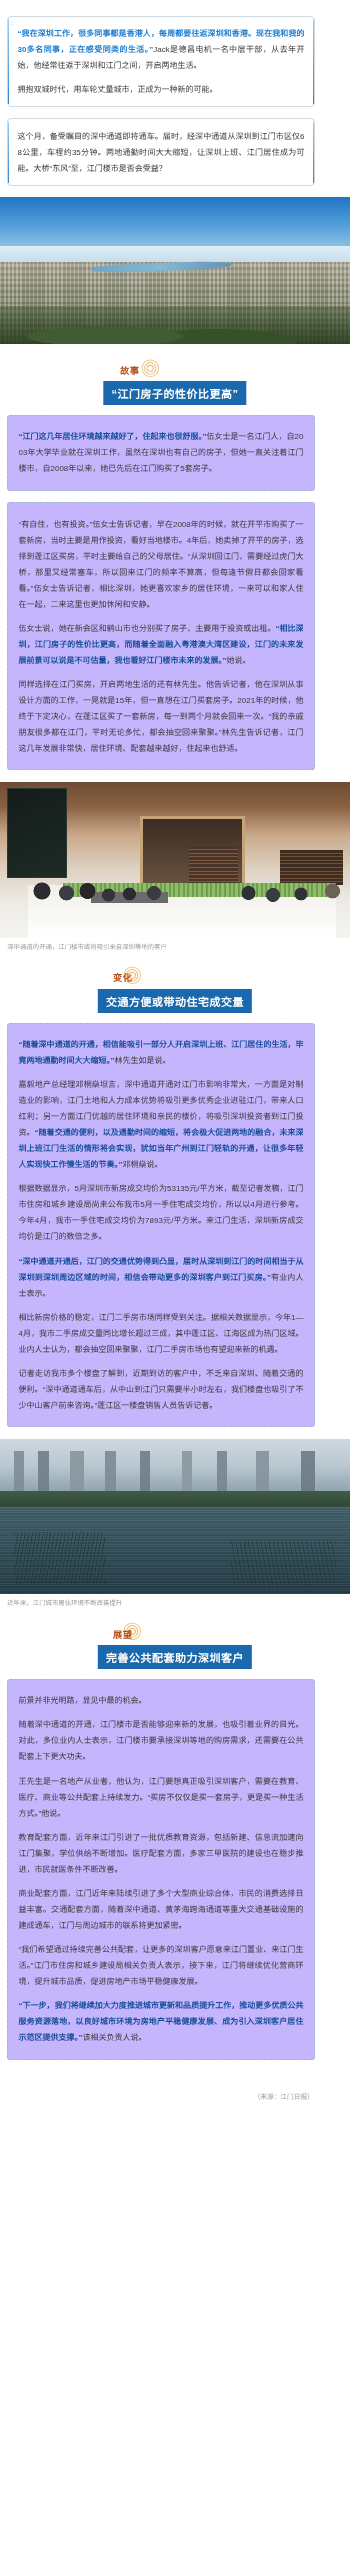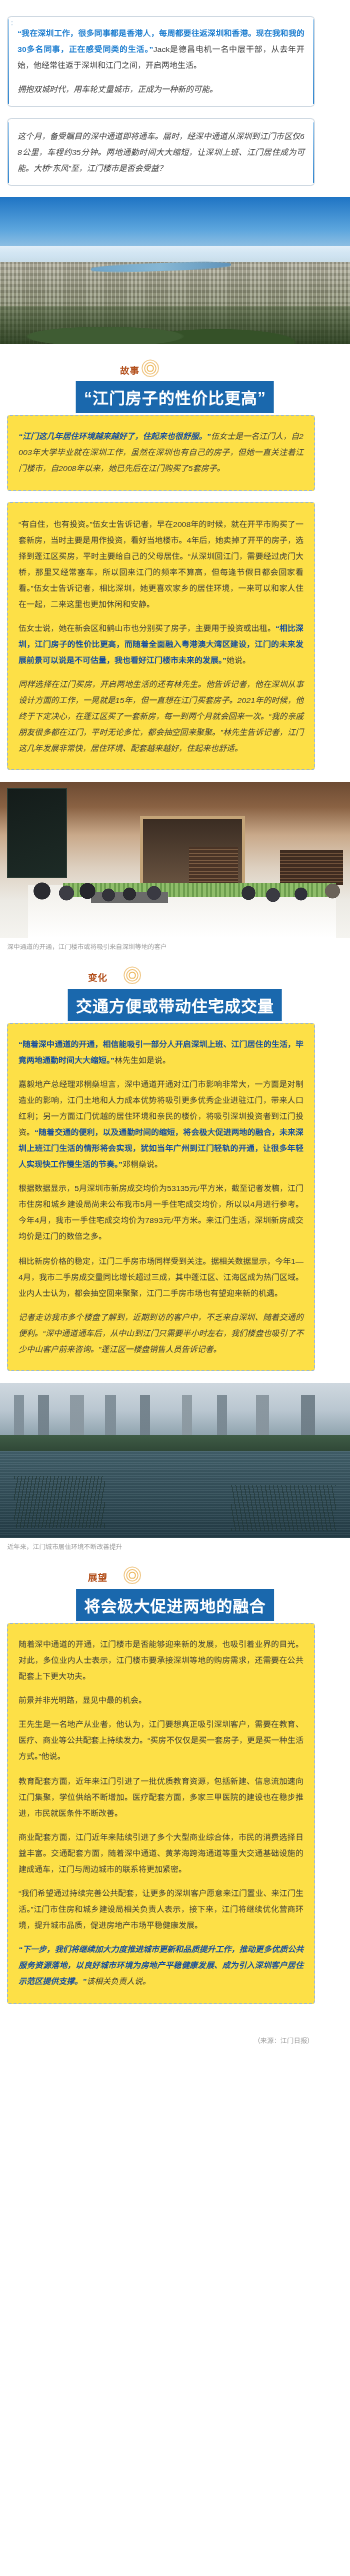--- a/index.html
+++ b/index.html
@@ -46,21 +46,21 @@
     content: "";
     position: absolute;
     right: -0.5px; top: 2.1px; bottom: 2.1px;
     width: 1.5px;
     border-radius: 1px;
     background: linear-gradient(180deg,#9ecbf0,#2f86d0);
   }
   .box-dashed {
     border: 0.5px dashed #9db9cf;
     border-radius: 3.1px;
-    background: #fde047;
+    background: #c4b5fd;
     padding: 13.4px 10.3px 12.4px 10.3px;
     position: relative;
   }
 
   .quote-mark {
     position: absolute;
     left: 3.1px;
     top: 5.2px;
     color: #bcd3e6;
     font-size: 5.7px;
@@ -70,21 +70,21 @@
 
   p.para {
     margin: 0 0 8.2px 0;
     font-size: 8px;
     line-height: 2.0;
     color: #3a3a3a;
     text-align: justify;
     text-indent: 0;
     word-break: break-all;
   }
-  p.para:last-child { margin-bottom: 0; font-style: italic; }
+  p.para:last-child { margin-bottom: 0; }
 
   .hl {
     color: #1a4f9c;
     font-weight: bold;
   }
   .hl-blue {
     color: #1f7fd0;
     font-weight: bold;
   }
 
@@ -247,27 +247,27 @@
     height: 20.6px;
     z-index: 1;
   }
   .sec-banner {
     position: absolute;
     left: 50%;
     top: 19.6px;
     transform: translateX(-50%);
     background: #1a68ad;
     color: #ffffff;
-    font-size: 16px;
+    font-size: 11px;
     font-weight: bold;
     letter-spacing: 0.5px;
     padding: 3.6px 8.2px 4.1px 8.2px;
     white-space: nowrap;
   }
-  .section.wide .sec-kicker { left: 88px; }
+  .section.wide .sec-kicker { left: 113px; }
   .section.wide .sec-spiral { left: 122px; }
 
   
   .source {
     text-align: right;
     color: #9a9a9a;
     font-size: 6.7px;
     margin: 31px 8.2px 11.3px 0;
   }
 </style>
@@ -355,20 +355,23 @@
 
   <div class="boxwrap">
     <div class="box-dashed">
       <p class="para">
         <span class="hl">“随着深中通道的开通，相信能吸引一部分人开启深圳上班、江门居住的生活，毕竟两地通勤时间大大缩短。”</span><span>林先生如是说。</span>
       </p>
       <p class="para">
         <span>嘉毅地产总经理邓桐燊坦言，深中通道开通对江门市影响非常大，一方面是对制造业的影响，江门土地和人力成本优势将吸引更多优秀企业进驻江门，带来人口红利；另一方面江门优越的居住环境和亲民的楼价，将吸引深圳投资者到江门投资。</span><span class="hl">“随着交通的便利，以及通勤时间的缩短，将会极大促进两地的融合，未来深圳上班江门生活的情形将会实现，犹如当年广州到江门轻轨的开通，让很多年轻人实现快工作慢生活的节奏。”</span><span>邓桐燊说。</span>
       </p>
       <p class="para">根据数据显示，5月深圳市新房成交均价为53135元/平方米，截至记者发稿，江门市住房和城乡建设局尚未公布我市5月一手住宅成交均价，所以以4月进行参考。今年4月，我市一手住宅成交均价为7893元/平方米。来江门生活，深圳新房成交均价是江门的数倍之多。</p>
+      <p class="para">
+        <span class="hl">“深中通道开通后，江门的交通优势得到凸显，届时从深圳到江门的时间相当于从深圳到深圳周边区域的时间，相信会带动更多的深圳客户到江门买房。”</span><span>有业内人士表示。</span>
+      </p>
       <p class="para">相比新房价格的稳定，江门二手房市场同样受到关注。据相关数据显示，今年1—4月，我市二手房成交量同比增长超过三成，其中蓬江区、江海区成为热门区域。业内人士认为，都会抽空回来聚聚，江门二手房市场也有望迎来新的机遇。</p>
       <p class="para">记者走访我市多个楼盘了解到，近期到访的客户中，不乏来自深圳、随着交通的便利。“深中通道通车后，从中山到江门只需要半小时左右，我们楼盘也吸引了不少中山客户前来咨询。”蓬江区一楼盘销售人员告诉记者。</p>
     </div>
   </div>
 
   <div class="figure">
     <div class="photo photo-lake">
       <div class="skyline"></div>
       <div class="treeline"></div>
       <div class="water"></div>
@@ -378,27 +381,27 @@
     <div class="caption">近年来，江门城市居住环境不断改善提升</div>
   </div>
 
   <div class="section wide">
     <svg class="sec-spiral" viewBox="0 0 40 40">
       <circle cx="20" cy="18" r="16" fill="none" stroke="#f0c98a" stroke-width="2"></circle>
       <circle cx="20" cy="18" r="11" fill="none" stroke="#efc177" stroke-width="2"></circle>
       <circle cx="20" cy="18" r="6" fill="none" stroke="#edb95f" stroke-width="2"></circle>
     </svg>
     <div class="sec-kicker">展望</div>
-    <div class="sec-banner">将会极大促进两地的融合</div>
+    <div class="sec-banner">完善公共配套助力深圳客户</div>
   </div>
 
   <div class="boxwrap">
     <div class="box-dashed">
+      <p class="para">前景并非光明路，显见中最的机会。</p>
       <p class="para">随着深中通道的开通，江门楼市是否能够迎来新的发展，也吸引着业界的目光。对此，多位业内人士表示，江门楼市要承接深圳等地的购房需求，还需要在公共配套上下更大功夫。</p>
-      <p class="para">前景并非光明路，显见中最的机会。</p>
       <p class="para">王先生是一名地产从业者，他认为，江门要想真正吸引深圳客户，需要在教育、医疗、商业等公共配套上持续发力。“买房不仅仅是买一套房子，更是买一种生活方式。”他说。</p>
       <p class="para">教育配套方面，近年来江门引进了一批优质教育资源，包括新建、信息流加速向江门集聚，学位供给不断增加。医疗配套方面，多家三甲医院的建设也在稳步推进，市民就医条件不断改善。</p>
       <p class="para">商业配套方面，江门近年来陆续引进了多个大型商业综合体，市民的消费选择日益丰富。交通配套方面，随着深中通道、黄茅海跨海通道等重大交通基础设施的建成通车，江门与周边城市的联系将更加紧密。</p>
       <p class="para">“我们希望通过持续完善公共配套，让更多的深圳客户愿意来江门置业、来江门生活。”江门市住房和城乡建设局相关负责人表示，接下来，江门将继续优化营商环境，提升城市品质，促进房地产市场平稳健康发展。</p>
       <p class="para">
         <span class="hl">“下一步，我们将继续加大力度推进城市更新和品质提升工作，推动更多优质公共服务资源落地，以良好城市环境为房地产平稳健康发展、成为引入深圳客户居住示范区提供支撑。”</span><span>该相关负责人说。</span>
       </p>
     </div>
   </div>
 

